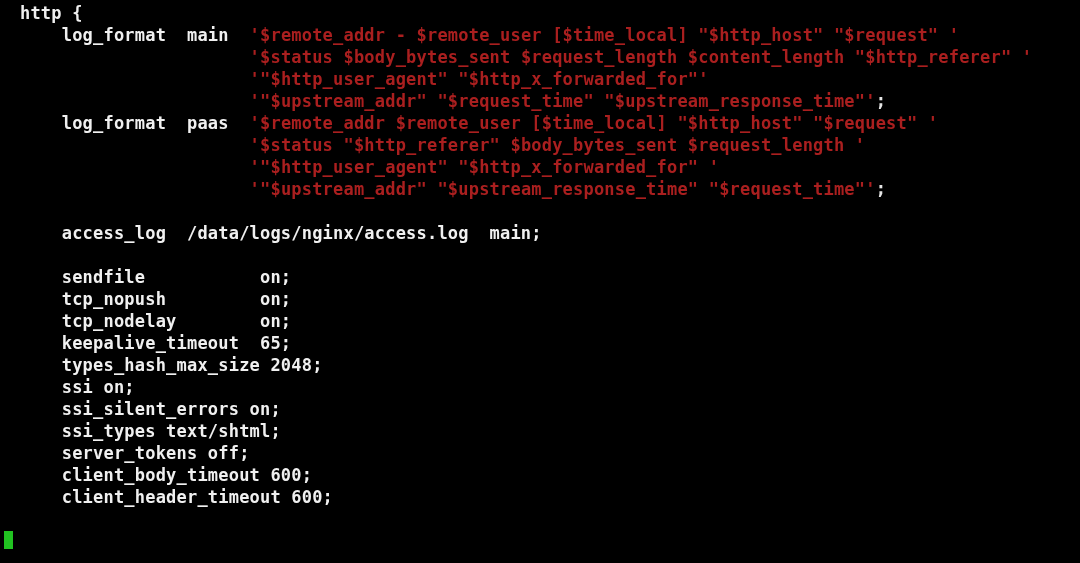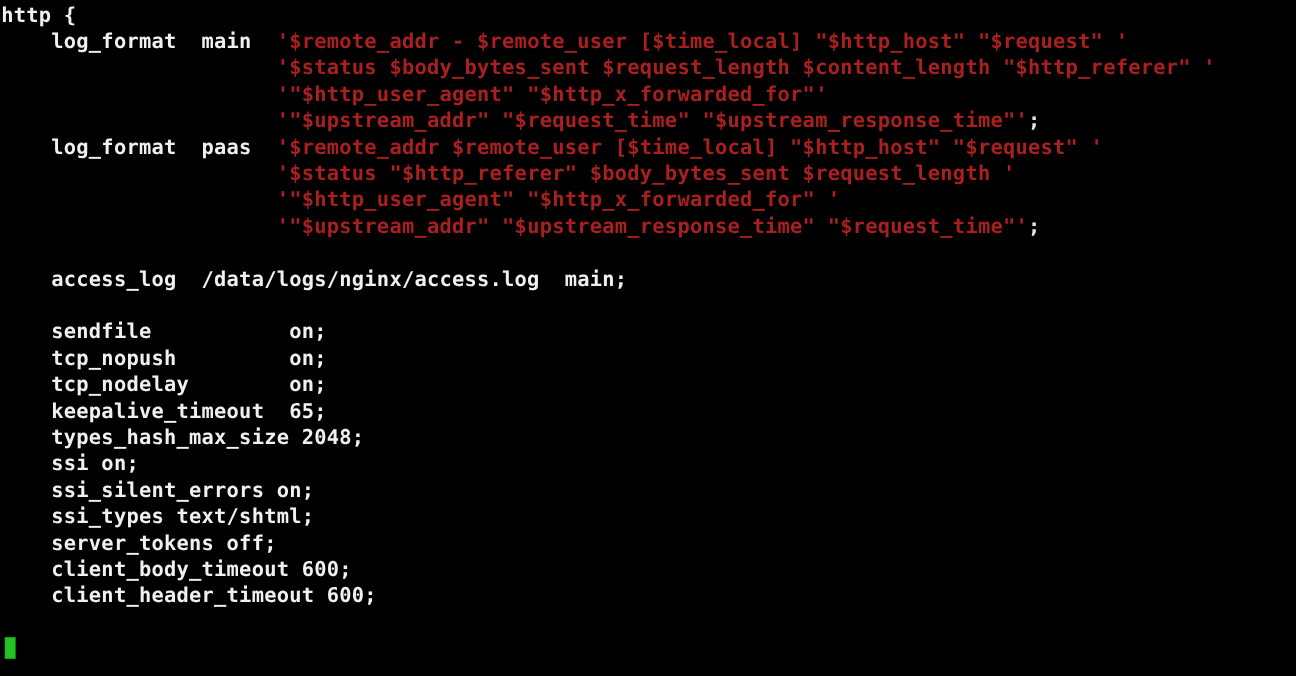--- a/index.html
+++ b/index.html
@@ -16,21 +16,21 @@
     height: 563px;
     font-family: "DejaVu Sans Mono", Menlo, Consolas, "Liberation Mono", monospace;
     font-size: 17px;
     line-height: 22px;
     color: #e6e6e6;
     font-weight: 700;
     letter-spacing: 0.2px;
   }
   pre.code {
     margin: 0;
-    padding: 2px 4px 0 1px;
+    padding: 2px 4px 0 20px;
     white-space: pre;
   }
   .w  { color: #f0f0f0; }
   .r  { color: #aa1f1f; } 
   .p  { color: #e6e6e6; } 
   .cursor {
     position: absolute;
     left: 4px;
     bottom: 14px;
     width: 9px;

